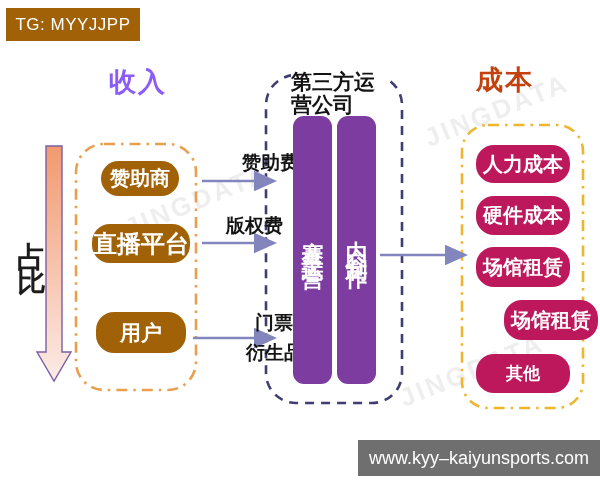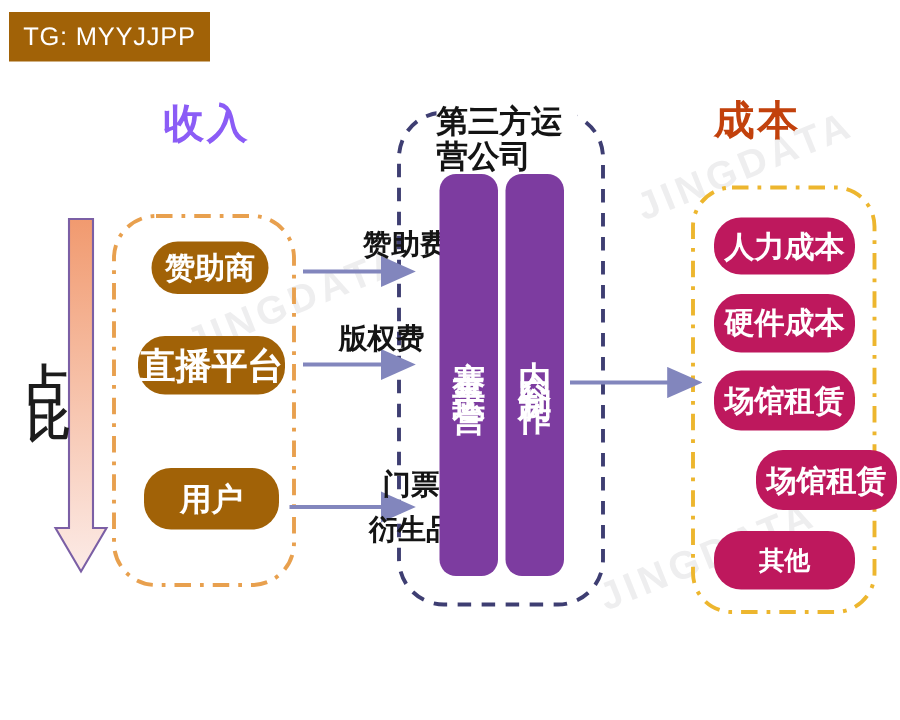--- a/index.html
+++ b/index.html
@@ -114,14 +114,15 @@
   <div class="abs vbar bar-2">
     <span class="vbar-text">内容制作</span>
   </div>
 
   <div class="abs pill pill-gold" style="left:476px;top:145px;width:94px;height:38px;font-size:20px;">人力成本</div>
   <div class="abs pill pill-gold" style="left:476px;top:196px;width:94px;height:39px;font-size:20px;">硬件成本</div>
   <div class="abs pill pill-gold" style="left:476px;top:247px;width:94px;height:40px;font-size:20px;">场馆租赁</div>
   <div class="abs pill pill-gold" style="left:504px;top:300px;width:94px;height:40px;font-size:20px;">场馆租赁</div>
   <div class="abs pill pill-gold" style="left:476px;top:354px;width:94px;height:39px;font-size:17px;text-align:right;">其他</div>
 
+  <div class="abs footer-bar">www.kyy–kaiyunsports.com</div>
 
 </div>
 
 </body></html>

